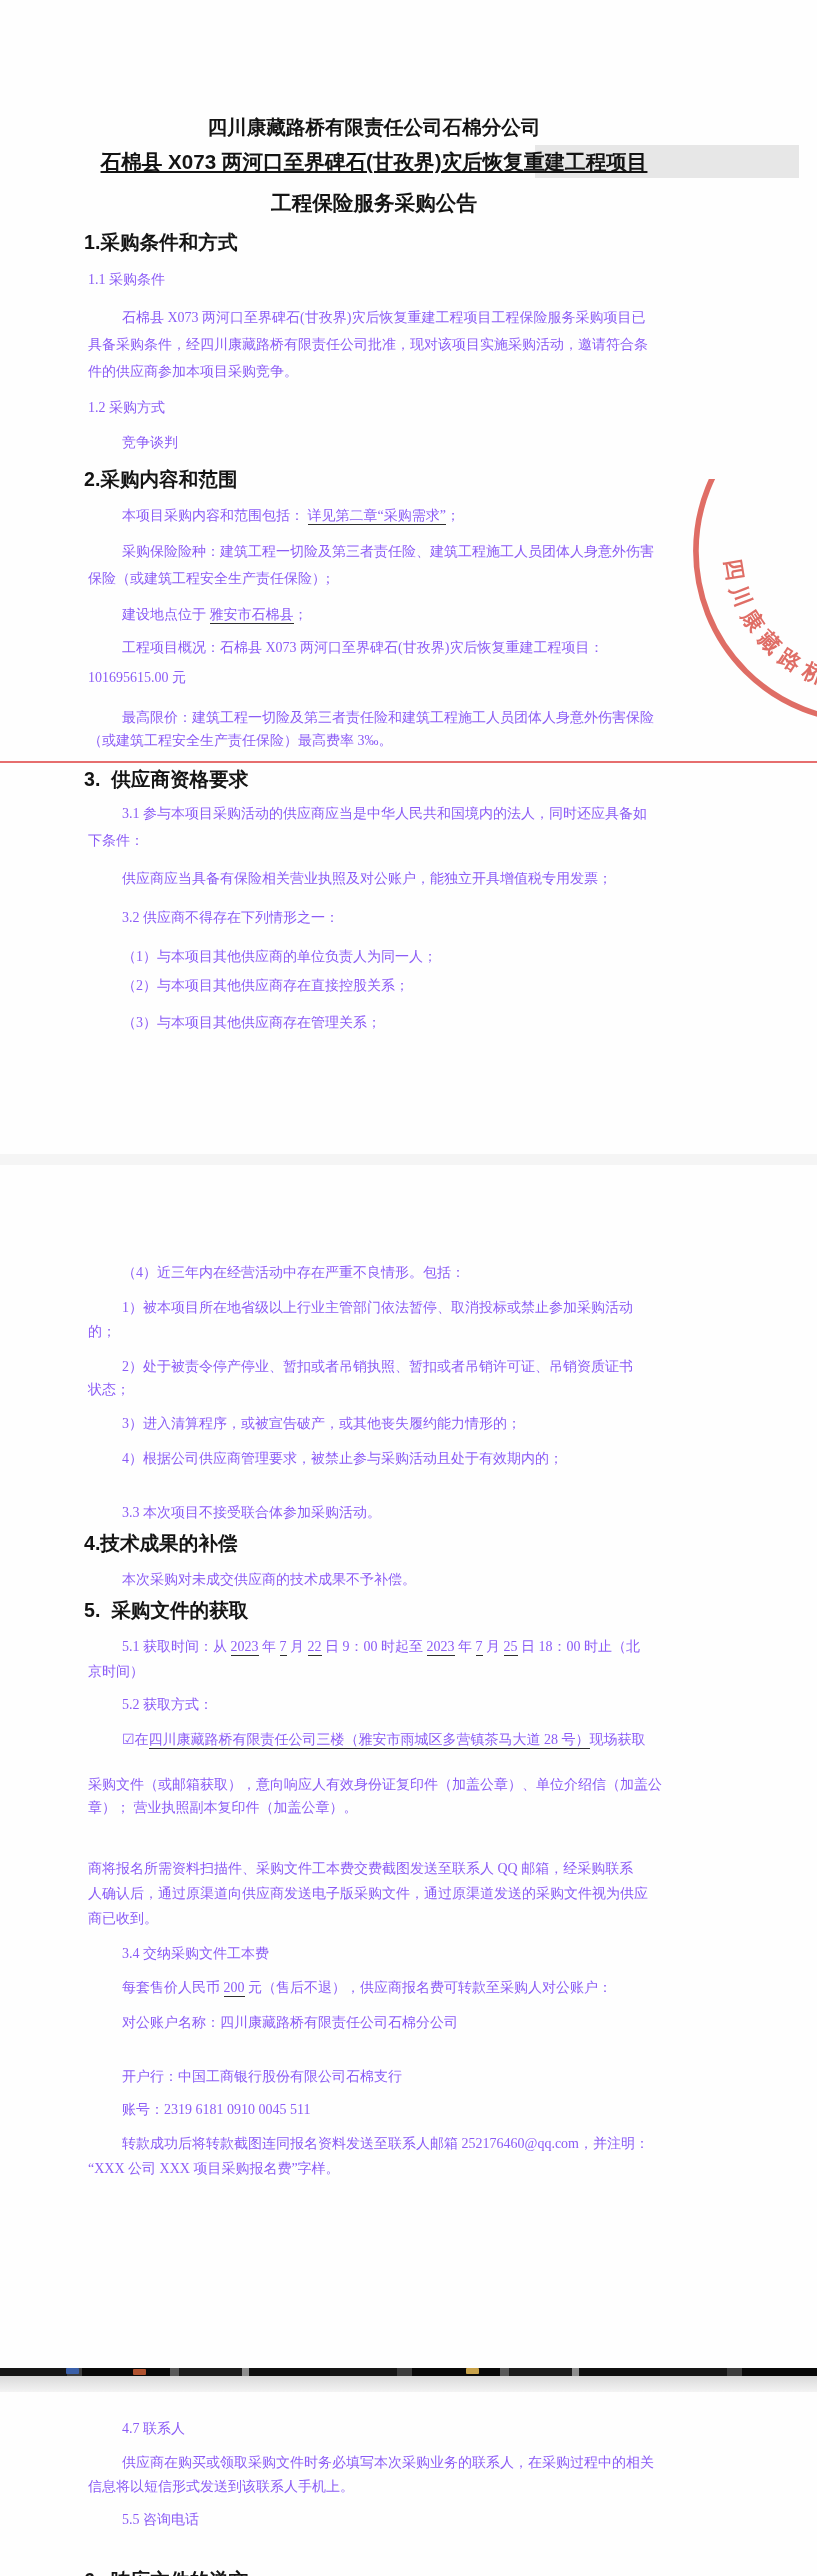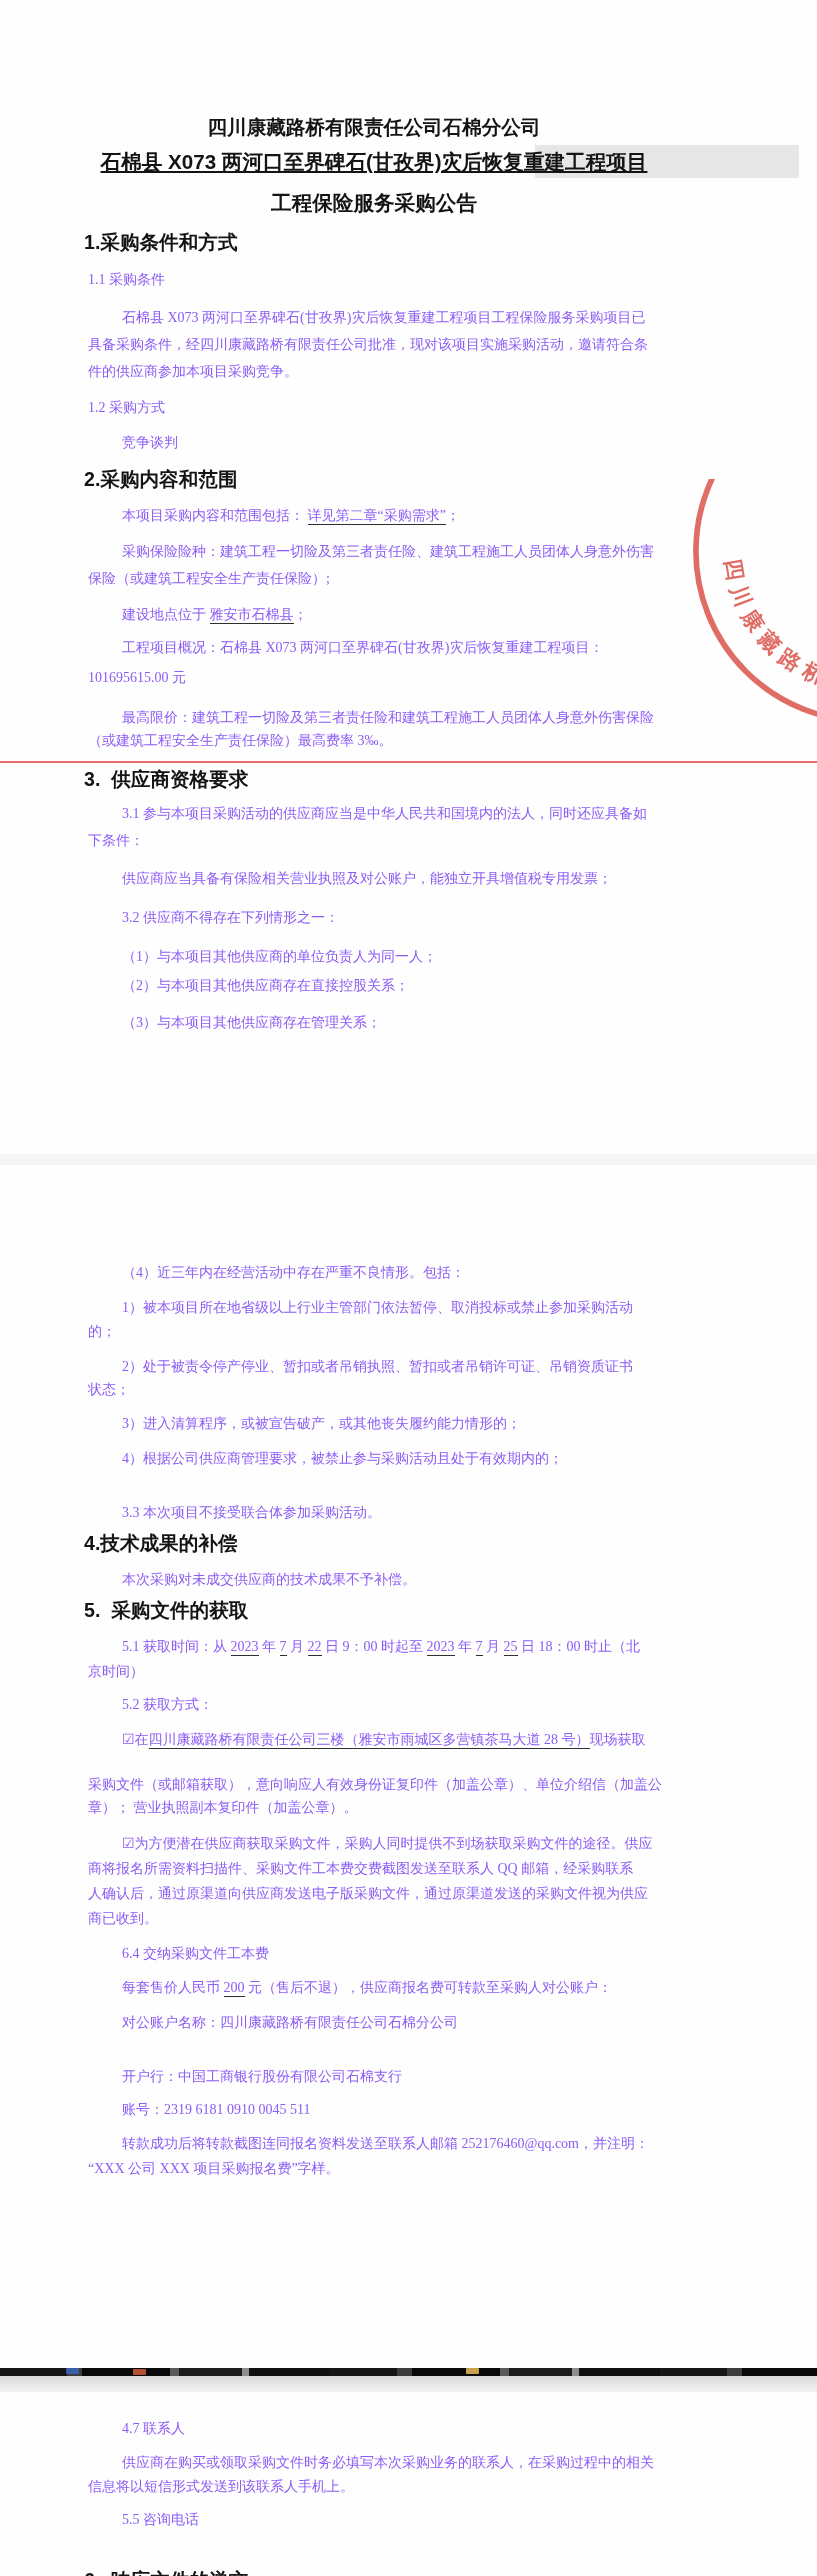--- a/index.html
+++ b/index.html
@@ -86,25 +86,24 @@
   <div class="h1" style="top:1530px">4.技术成果的补偿</div>
   <div class="bl ind" style="top:1568px">本次采购对未成交供应商的技术成果不予补偿。</div>
 
   <div class="h1" style="top:1597px">5.  采购文件的获取</div>
   <div class="bl ind" style="top:1635px"><span>5.1 获取时间：从 </span><span class="u">2023</span><span> 年 </span><span class="u">7</span><span> 月 </span><span class="u">22</span><span> 日 9：00 时起至 </span><span class="u">2023</span><span> 年 </span><span class="u">7</span><span> 月 </span><span class="u">25</span><span> 日 18：00 时止（北</span></div>
   <div class="bl" style="top:1660px">京时间）</div>
   <div class="bl ind" style="top:1693px">5.2 获取方式：</div>
   <div class="bl ind" style="top:1728px"><span>☑在</span><span class="u">四川康藏路桥有限责任公司三楼（雅安市雨城区多营镇茶马大道 28 号）</span><span>现场获取</span></div>
   <div class="bl" style="top:1773px">采购文件（或邮箱获取），意向响应人有效身份证复印件（加盖公章）、单位介绍信（加盖公</div>
   <div class="bl" style="top:1796px">章）； 营业执照副本复印件（加盖公章）。</div>
-  <div class="bl ind" style="top:1832px">☑为方便潜在供应商获取采购文件，采购人同时提供不到场获取采购文件的途径。供应</div>
   <div class="bl" style="top:1857px">商将报名所需资料扫描件、采购文件工本费交费截图发送至联系人 QQ 邮箱，经采购联系</div>
   <div class="bl" style="top:1882px">人确认后，通过原渠道向供应商发送电子版采购文件，通过原渠道发送的采购文件视为供应</div>
   <div class="bl" style="top:1907px">商已收到。</div>
-  <div class="bl ind" style="top:1942px">6.4 交纳采购文件工本费</div>
+  <div class="bl ind" style="top:1942px">3.4 交纳采购文件工本费</div>
   <div class="bl ind" style="top:1976px"><span>每套售价人民币 </span><span class="u">200</span><span> 元（售后不退），供应商报名费可转款至采购人对公账户：</span></div>
   <div class="bl ind" style="top:2011px">对公账户名称：四川康藏路桥有限责任公司石棉分公司</div>
   <div class="bl ind" style="top:2065px">开户行：中国工商银行股份有限公司石棉支行</div>
   <div class="bl ind" style="top:2098px">账号：2319 6181 0910 0045 511</div>
   <div class="bl ind" style="top:2132px">转款成功后将转款截图连同报名资料发送至联系人邮箱 252176460@qq.com，并注明：</div>
   <div class="bl" style="top:2157px">“XXX 公司 XXX 项目采购报名费”字样。</div>
   <div class="bl ind" style="top:2417px">4.7 联系人</div>
   <div class="bl ind" style="top:2451px">供应商在购买或领取采购文件时务必填写本次采购业务的联系人，在采购过程中的相关</div>
   <div class="bl" style="top:2475px">信息将以短信形式发送到该联系人手机上。</div>
   <div class="bl ind" style="top:2508px">5.5 咨询电话</div>

